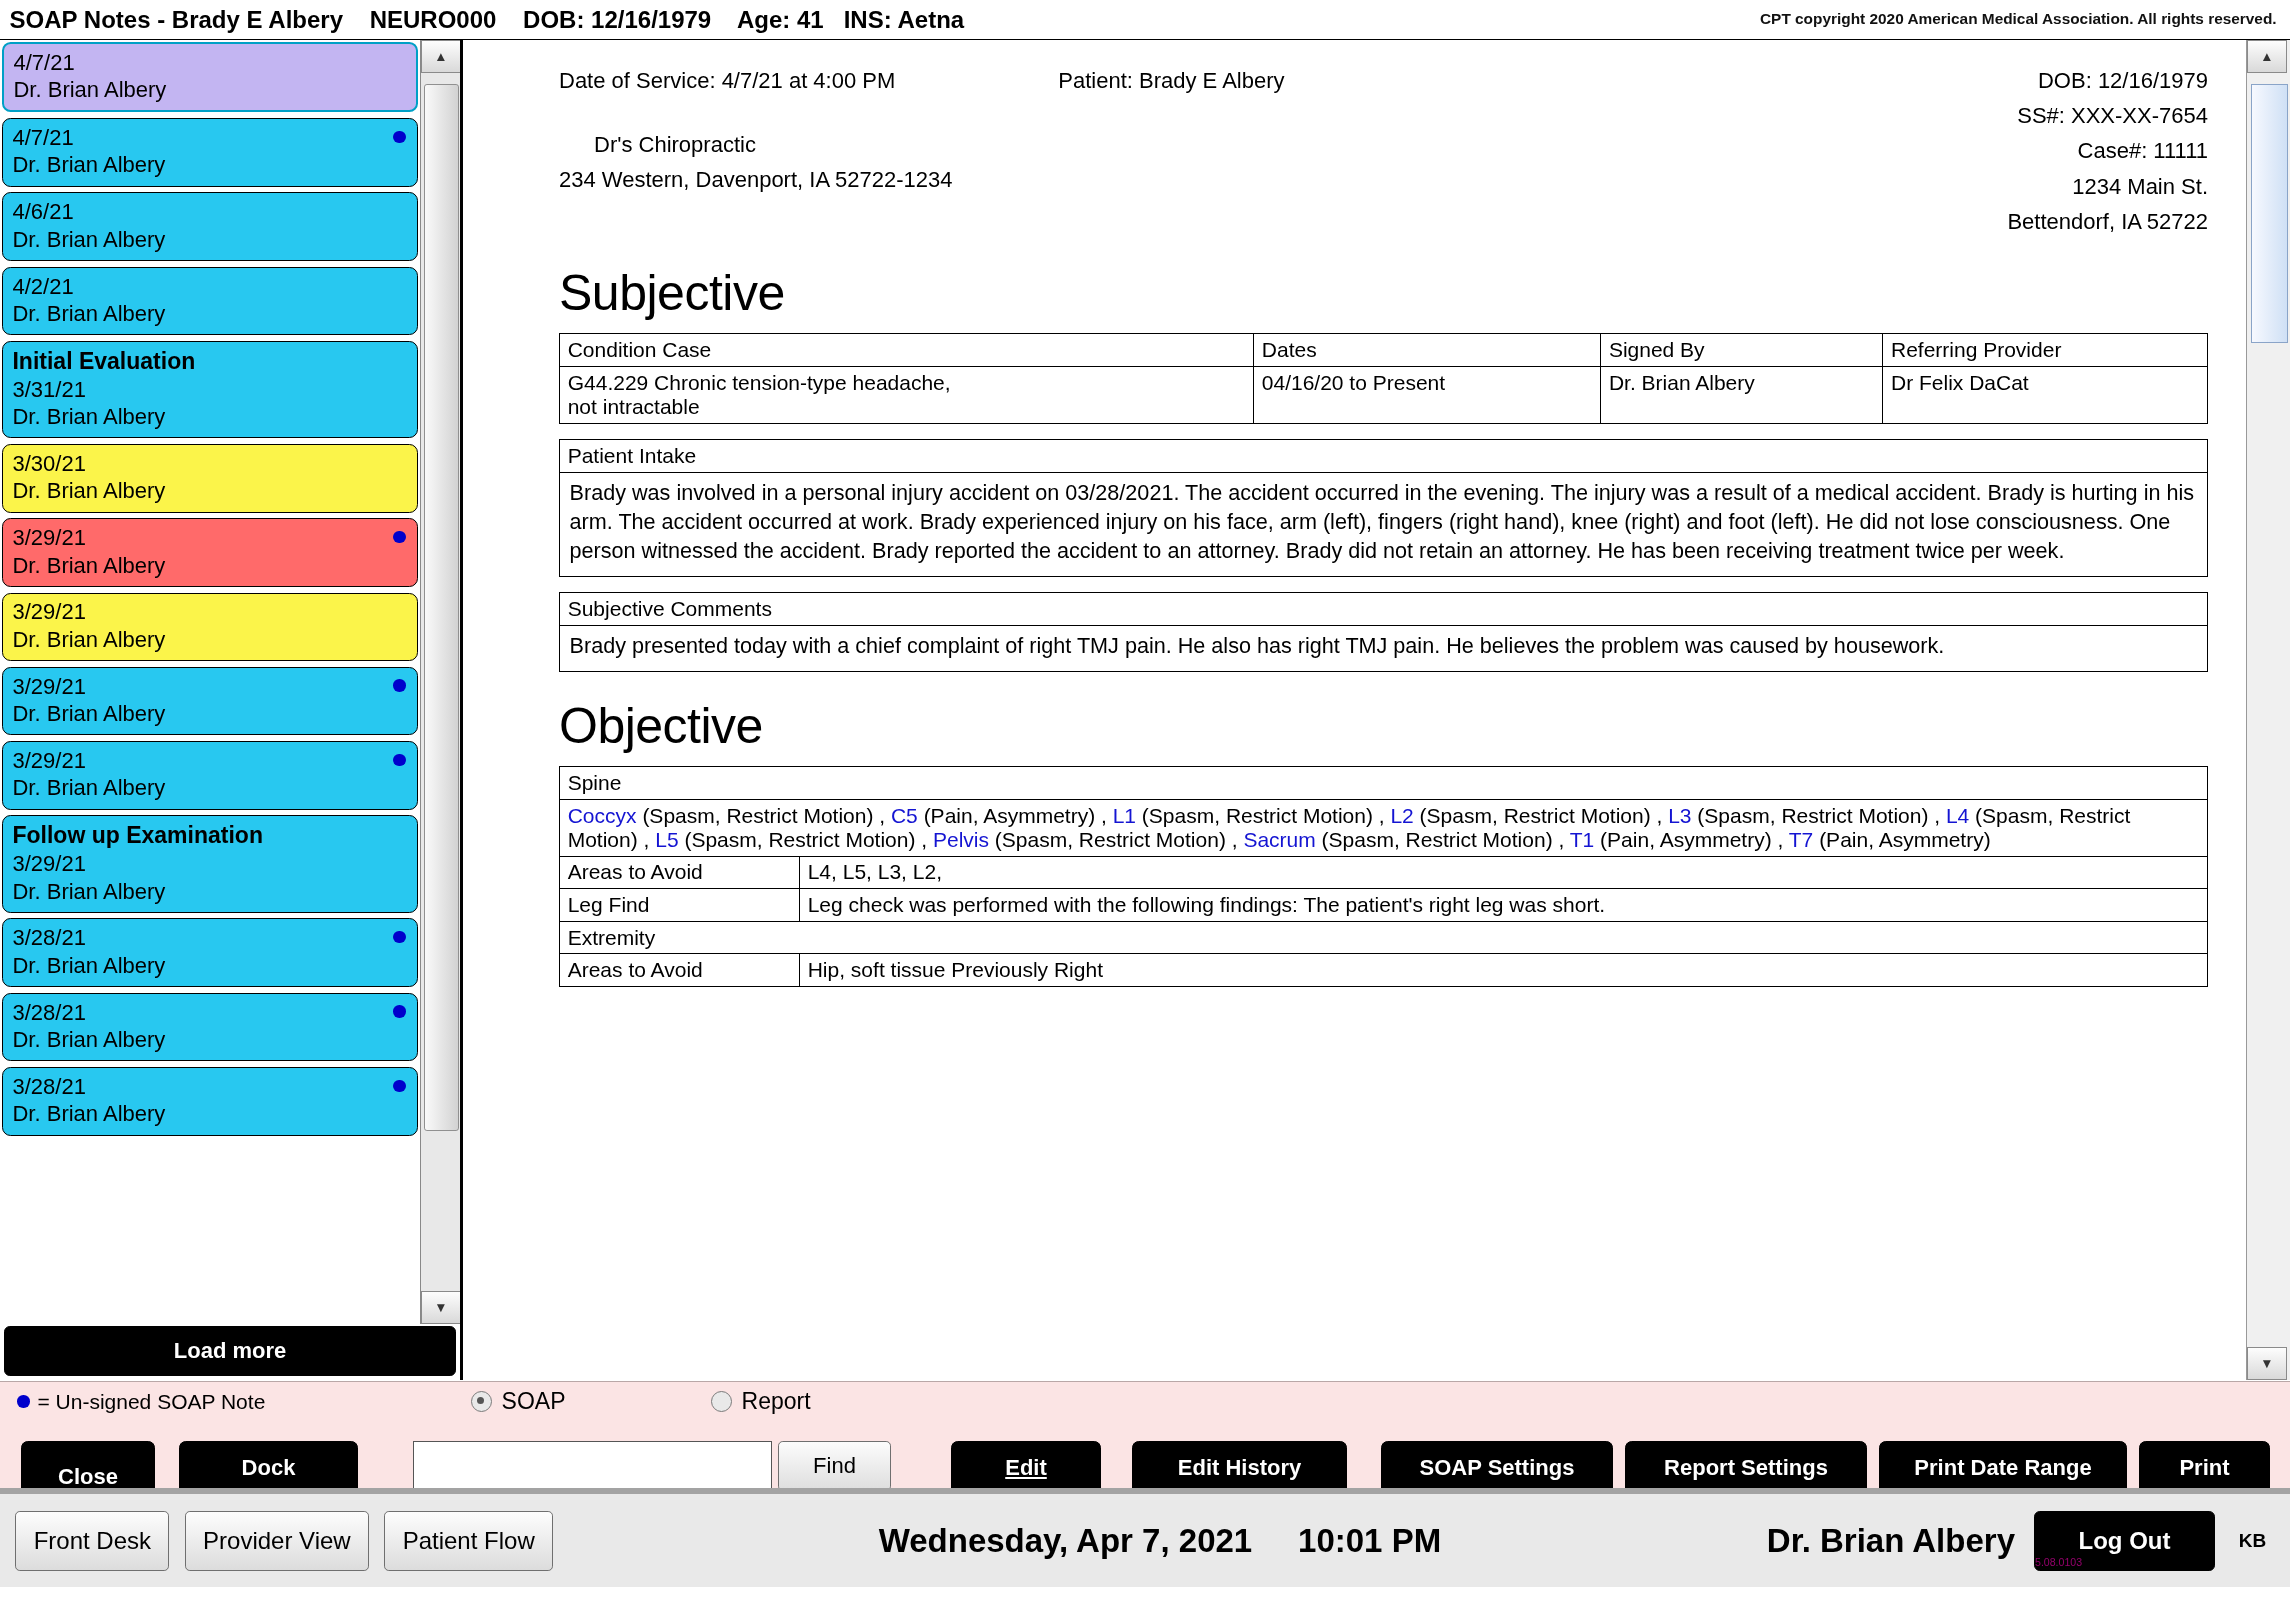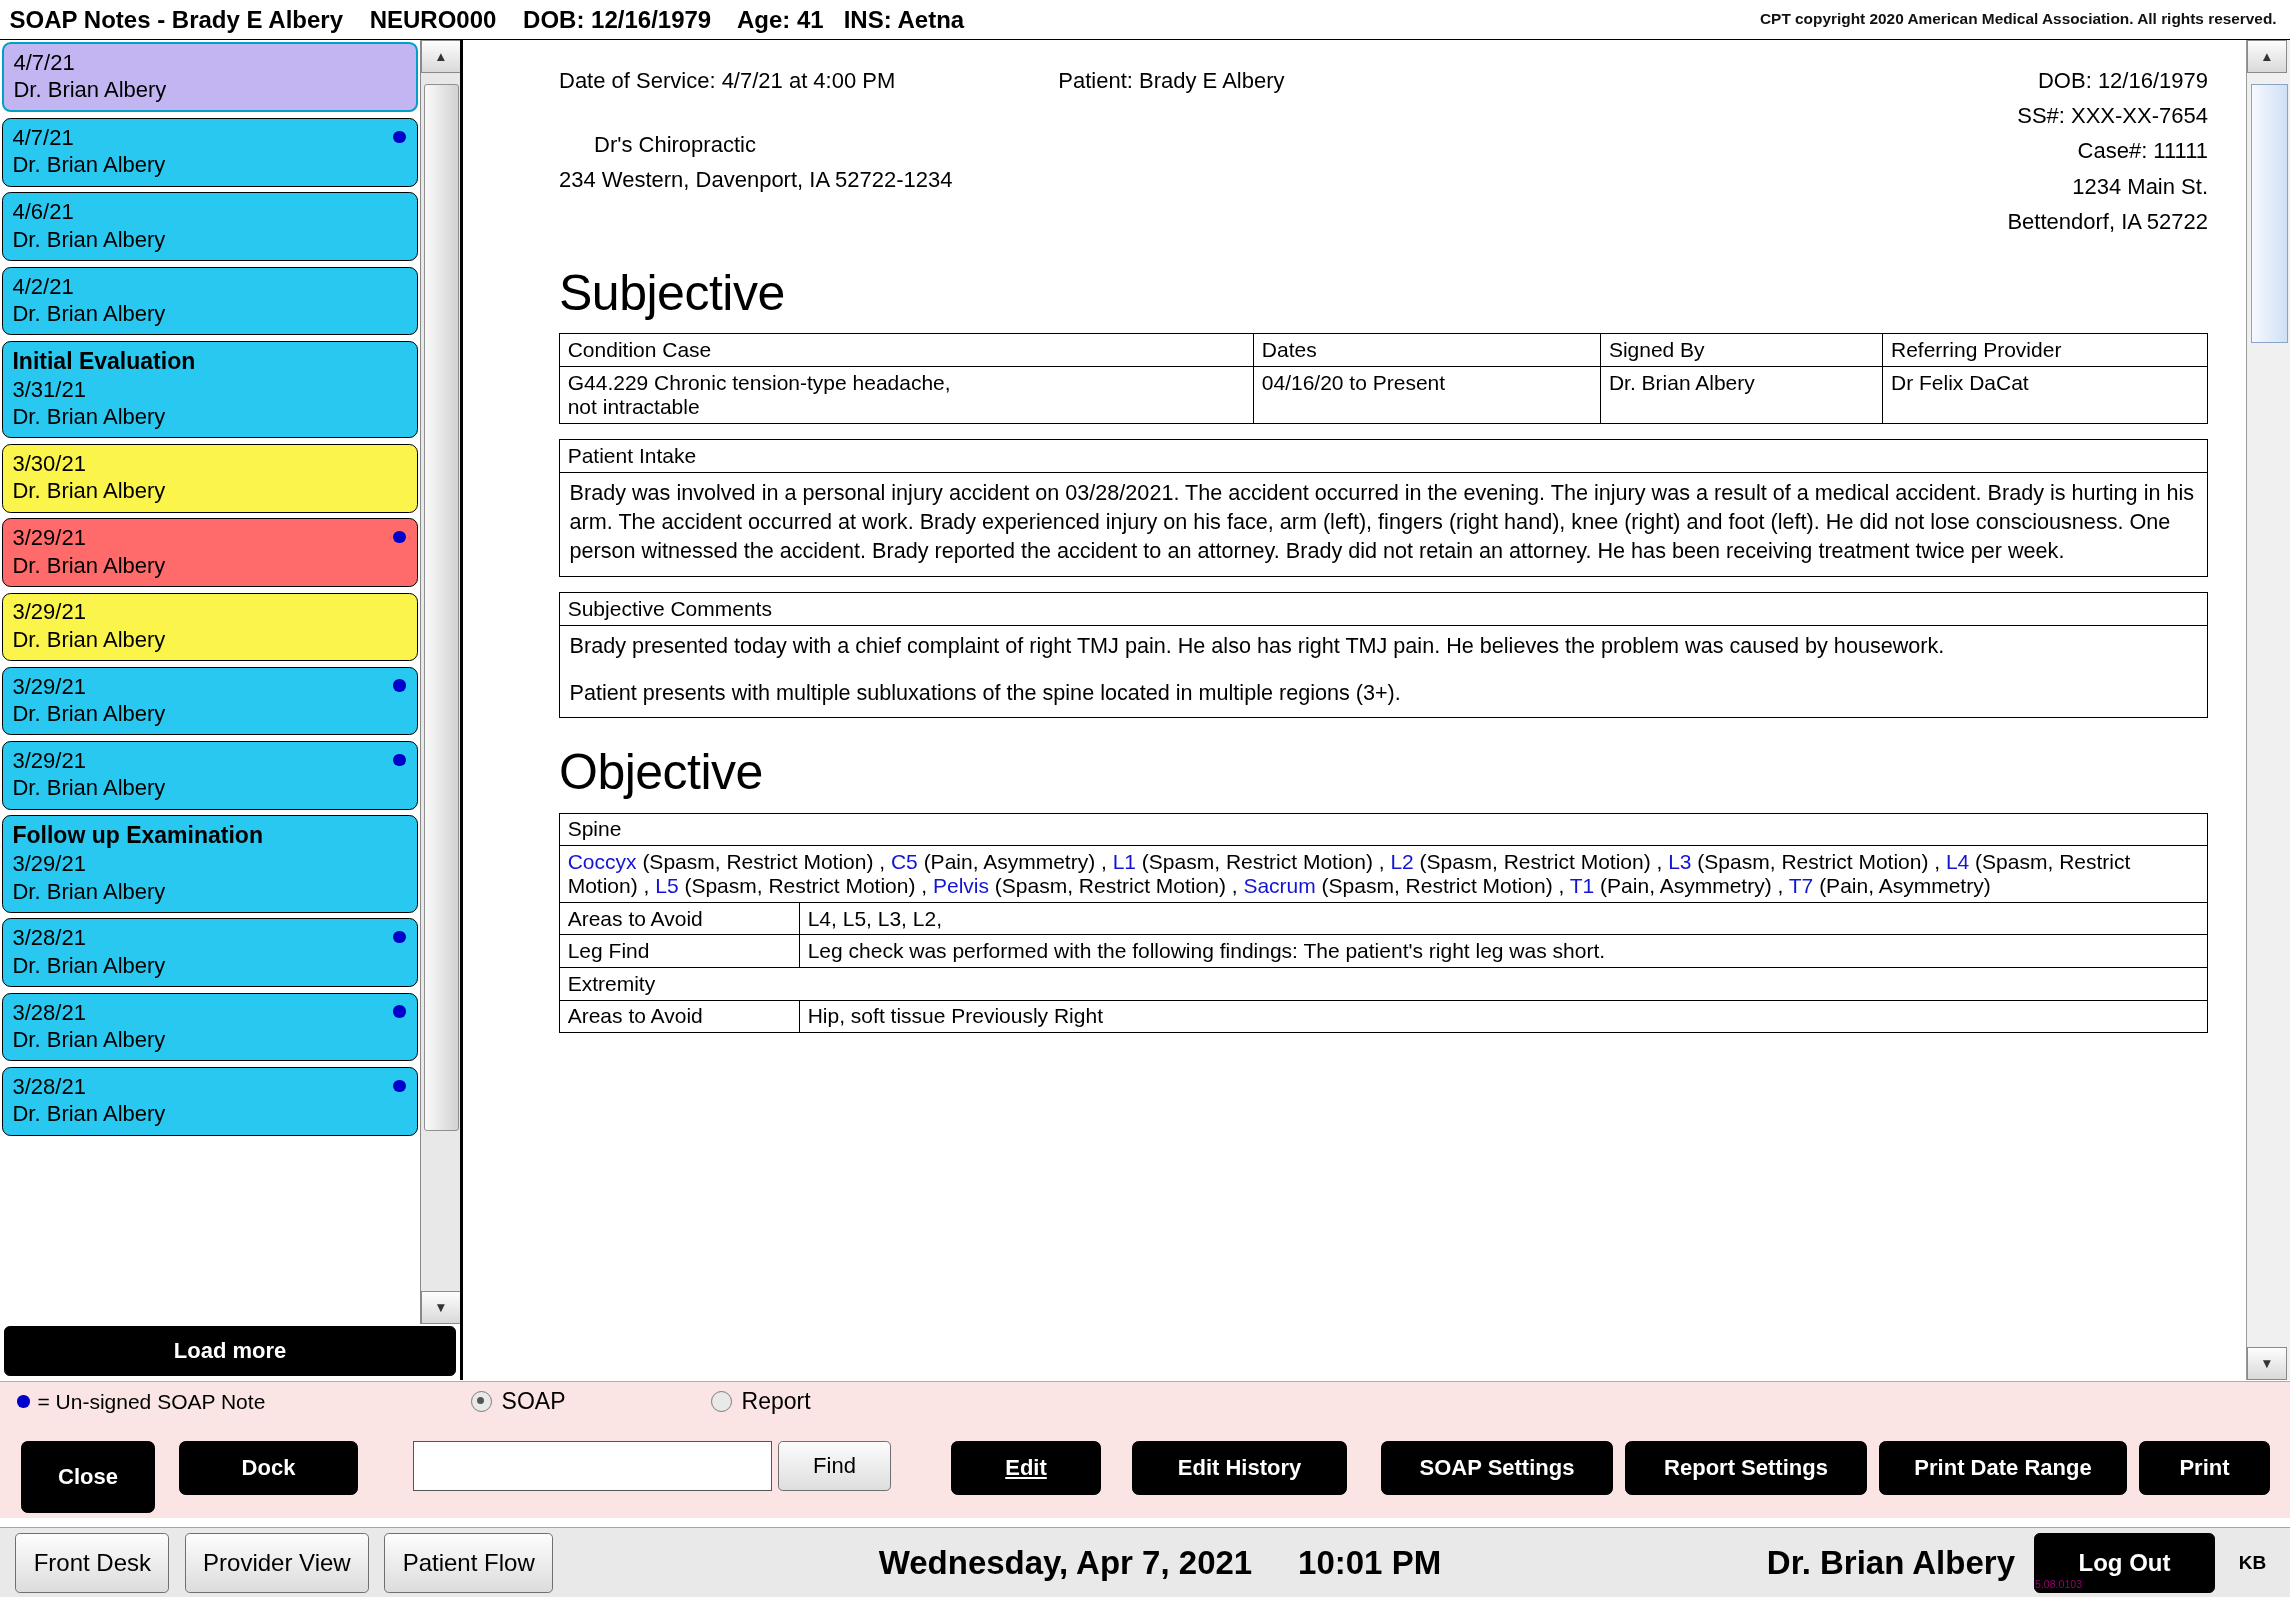--- a/index.html
+++ b/index.html
@@ -220,22 +220,22 @@
   #findbtn {
     position:absolute; left: 778px; top:1441px;
     width: 113px; height: 50px;
     background: linear-gradient(#fcfcfc,#dedede);
     border:1.9px solid #6f6f6f; border-radius:4.8px;
     font-size:22px; display:flex;align-items:center;justify-content:center;
     cursor:pointer;
   }
   
   #taskbar {
-    position:absolute; left:0; right:0; bottom:4px; height:70px;
-    background: #e9e9e9; border-top:1px solid #a3a3a3;
+    position:absolute; left:0; right:0; bottom:14px; height:99px;
+    background: #e9e9e9; border-top:6px solid #a3a3a3;
     display:flex; align-items:center;
   }
   .tbtn {
     background: linear-gradient(#fdfdfd,#dcdcdc);
     border: 1.9px solid #6f6f6f; border-radius: 4.8px;
     font-size: 24px; color:#000;
     height: 60px; display:flex;align-items:center;justify-content:center;
     padding: 0 17.3px; margin-left: 15.4px;
     cursor:pointer;
   }
@@ -385,21 +385,20 @@
 
       <div class="box">
         <div class="bhead">Patient Intake</div>
         <div class="bbody">Brady was involved in a personal injury accident on 03/28/2021. The accident occurred in the evening. The injury was a result of a medical accident. Brady is hurting in his arm. The accident occurred at work. Brady experienced injury on his face, arm (left), fingers (right hand), knee (right) and foot (left). He did not lose consciousness. One person witnessed the accident. Brady reported the accident to an attorney. Brady did not retain an attorney. He has been receiving treatment twice per week.</div>
       </div>
 
       <div class="box">
         <div class="bhead">Subjective Comments</div>
         <div class="bbody">
           <p class="tight">Brady presented today with a chief complaint of right TMJ pain.  He also has right TMJ pain.  He believes the problem was caused by housework.</p>
-          <p class="gap">Patient presents with multiple subluxations of the spine located in multiple regions (3+).</p>
         </div>
       </div>
 
       <h1 class="sec">Objective</h1>
 
       <table class="grid">
         <tbody>
             <tr>
               <td colspan="2">Spine</td>
             </tr>

